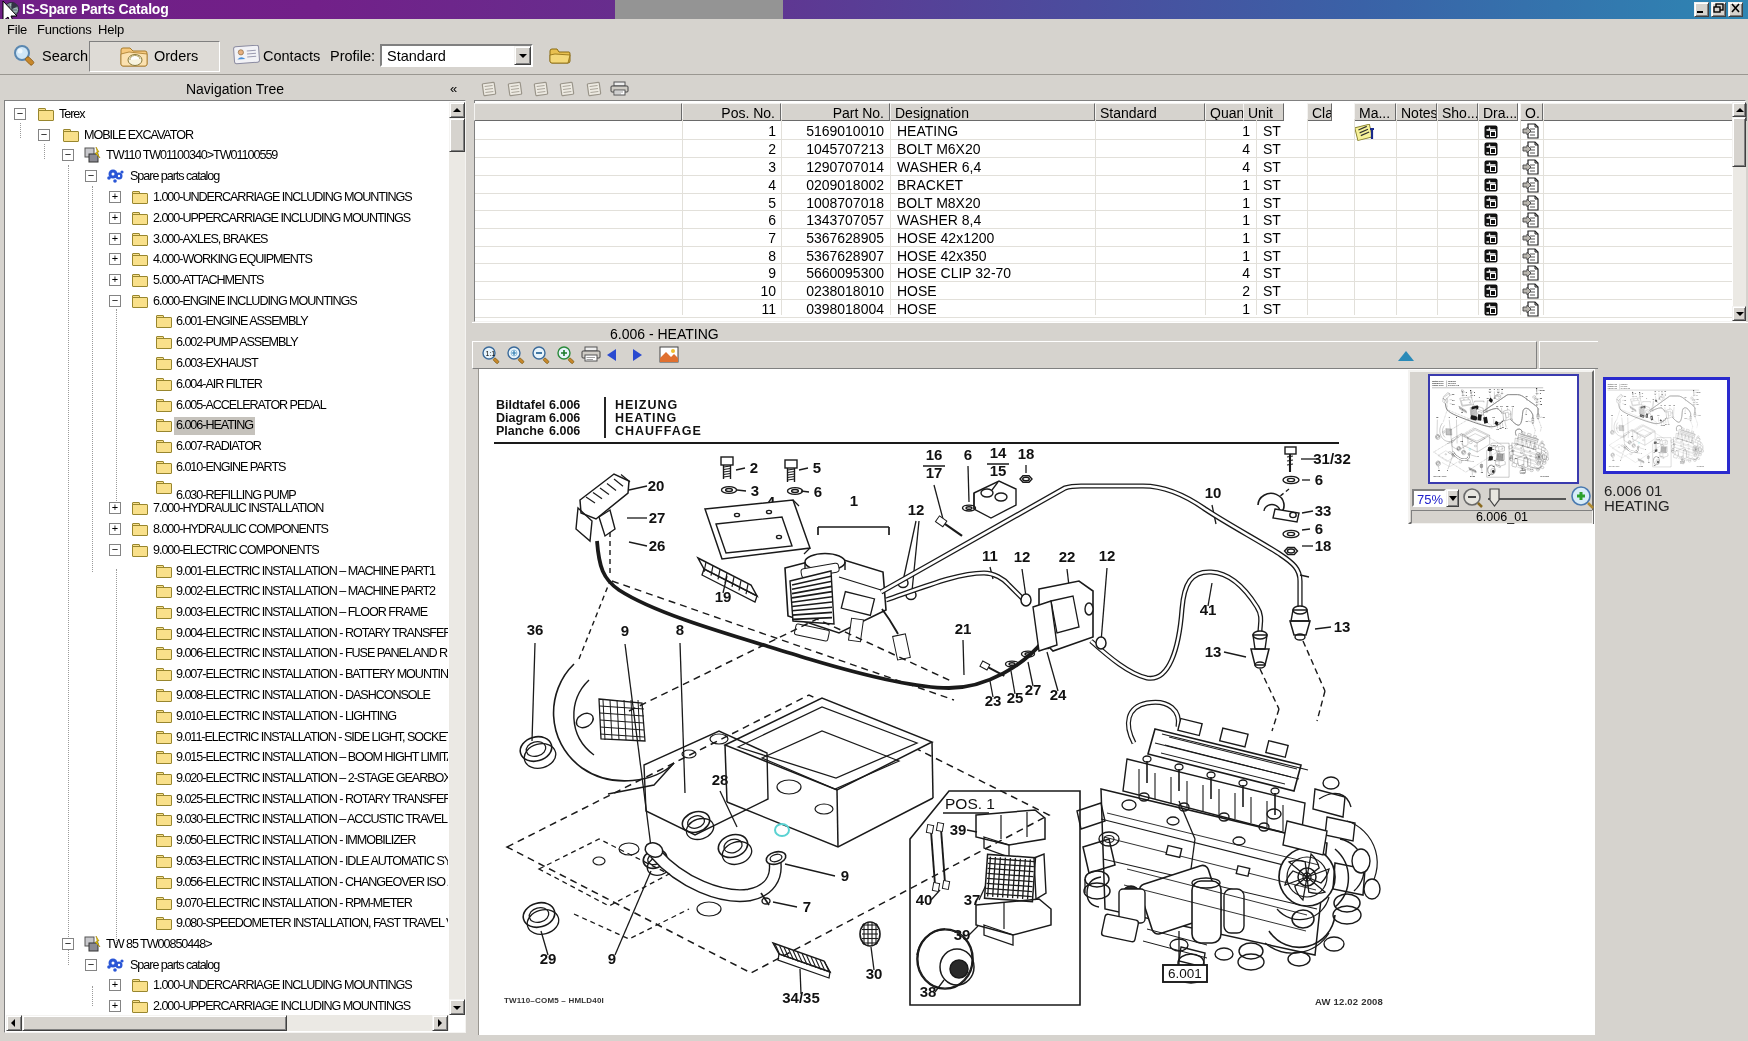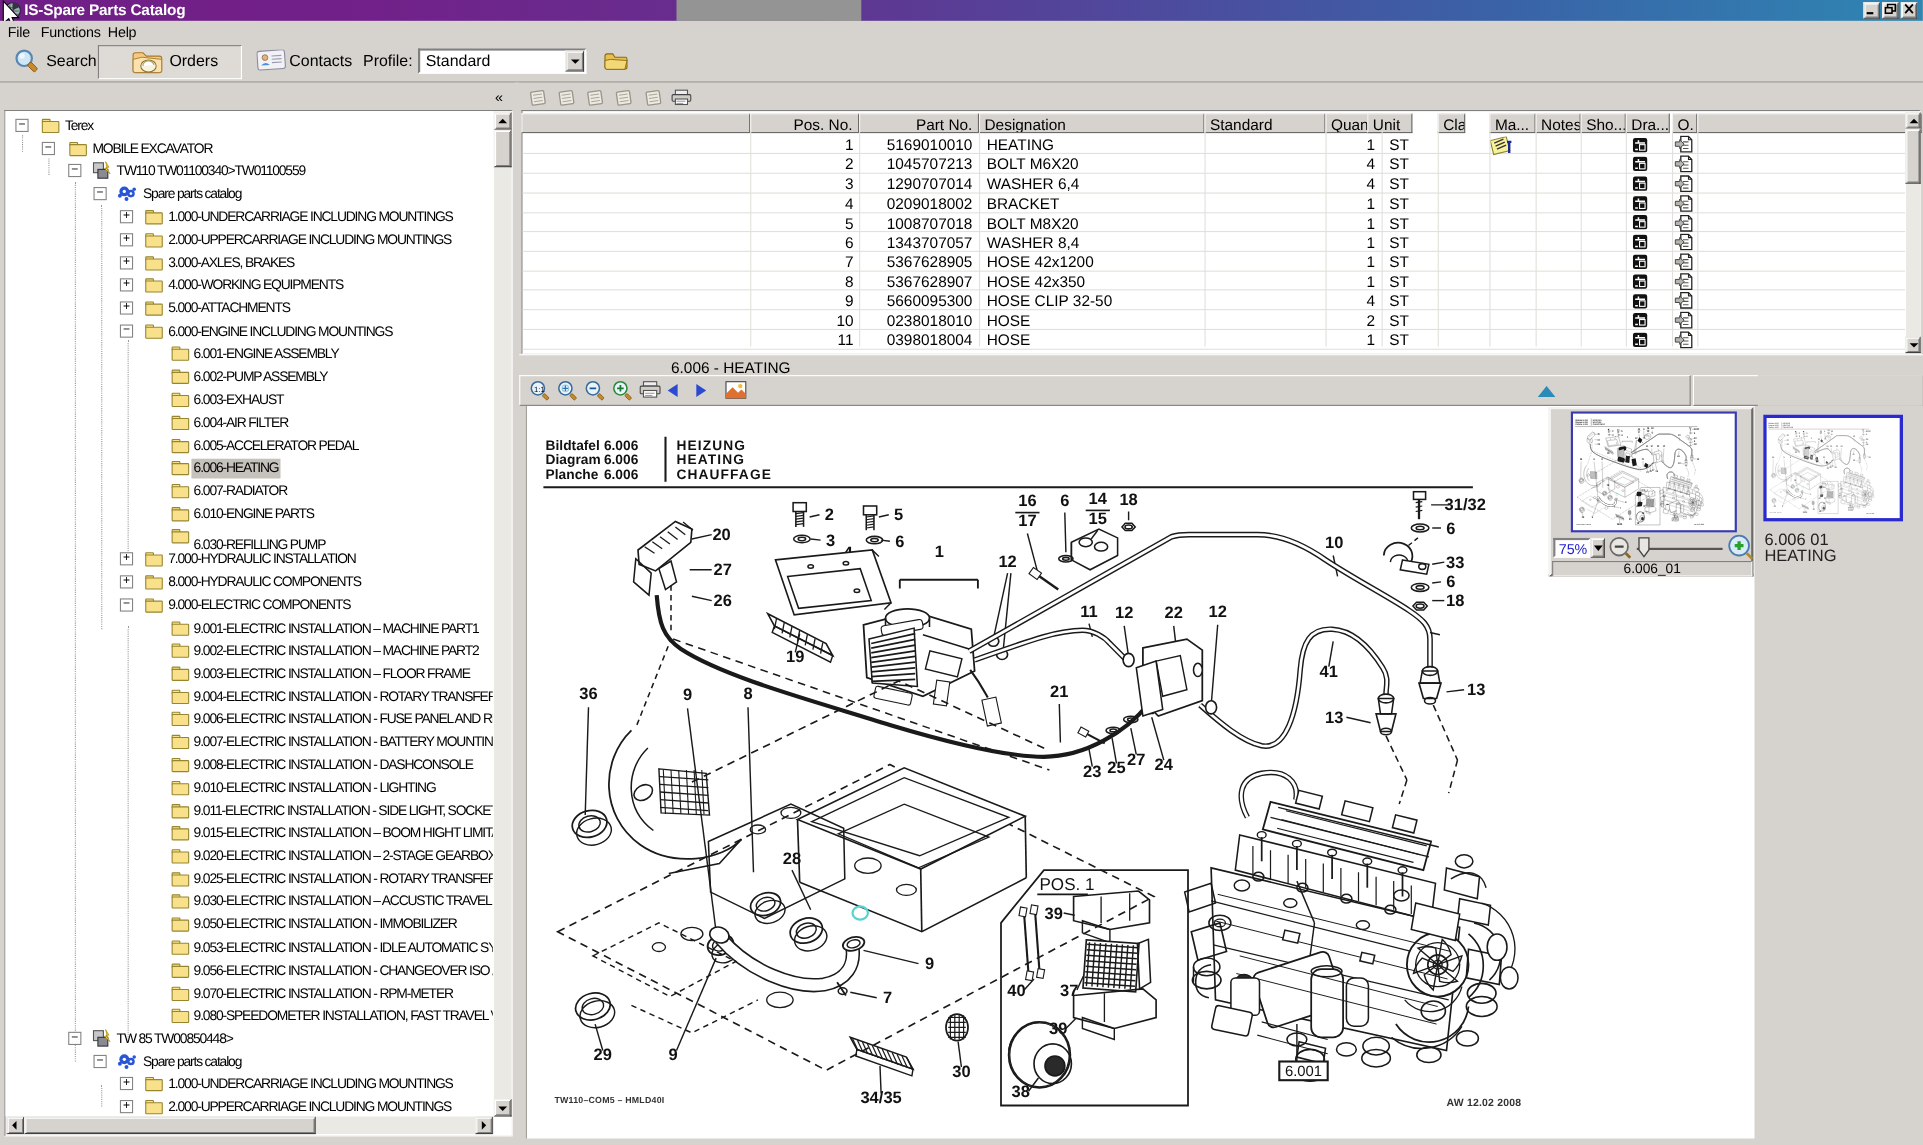--- a/index.html
+++ b/index.html
@@ -108,20 +108,21 @@
 <div class="sbtn" style="left:132px;top:0px;width:17px;height:19px;border-width:1px;"></div>
 <div class="arr" style="left:137px;top:8px;border-left:4px solid transparent;border-right:4px solid transparent;border-top:4px solid #000;"></div>
 </div>
 <svg class="abs" style="left:549px;top:8px" width="22" height="17">
       <path d="M1 4 Q1 2 3 2 L8 2 L10 5 L20 5 Q21 5 21 7 L21 14 Q21 16 19 16 L3 16 Q1 16 1 14 Z" fill="#e8c050" stroke="#8a6a10" stroke-width="1"></path>
       <path d="M1 8 L6 7 L21 8 L19 16 L3 16 Q1 16 1 14 Z" fill="#f4d878" stroke="#8a6a10" stroke-width="0.8"></path>
     </svg>
 </div>
 
 <div id="navheader">
+    <div style="position:absolute;left:0;width:466px;text-align:center;top:2px;font-size:14px;">Navigation Tree</div>
     <div style="position:absolute;left:448px;top:2px;font-size:13px;">«</div>
   </div>
 <div style="position:absolute;left:468px;top:75px;width:4px;height:966px;background:#d6d3ce;"></div>
 <div id="treepanel"></div>
 <div id="treeinner">
 <div class="vdot" style="left:15px;top:22px;height:15px;"></div>
 <div class="vdot" style="left:39px;top:43px;height:15px;"></div>
 <div class="vdot" style="left:63px;top:64px;height:800px;"></div>
 <div class="vdot" style="left:87px;top:85px;height:386px;"></div>
 <div class="vdot" style="left:111px;top:208px;height:200px;"></div>
@@ -588,21 +589,21 @@
       <rect x="6.5" y="6.5" width="5" height="5" fill="#111" stroke="#fff" stroke-width="1"></rect>
     </svg>
 <svg class="abs" style="left:1047px;top:147px" width="17" height="16">
       <path d="M6 1 L13 1 L16 4 L16 15 L6 15 Z" fill="#fff" stroke="#222" stroke-width="1.2"></path>
       <path d="M13 1 L13 4 L16 4" fill="none" stroke="#222" stroke-width="1"></path>
       <path d="M8 6 L13 6 M8 9 L13 9 M8 12 L13 12" stroke="#555" stroke-width="1"></path>
       <path d="M1 6 L5 6 L5 4 L9 8 L5 12 L5 10 L1 10 Z" fill="#b8b5ae" stroke="#444" stroke-width="0.9"></path>
     </svg>
 <div class="tcell" style="left:221px;width:80px;top:164px;text-align:right;">9</div>
 <div class="tcell" style="left:323px;width:86px;top:164px;text-align:right;">5660095300</div>
-<div class="tcell" style="left:422px;width:200px;top:164px;">HOSE CLIP 32-50</div>
+<div class="tcell" style="left:422px;width:200px;top:164px;">HOSE CLIP 32-70</div>
 <div class="tcell" style="left:731px;width:44px;top:164px;text-align:right;">4</div>
 <div class="tcell" style="left:788px;width:40px;top:164px;">ST</div>
 <div class="rline" style="top:180px;"></div>
 <svg class="abs" style="left:1009px;top:166px" width="14" height="14">
       <rect x="0.5" y="0.5" width="13" height="13" rx="2" fill="#111"></rect>
       <path d="M2.5 5 L11.5 5 M5.5 5 L5.5 2.5 M2.5 11 L5 11" stroke="#fff" stroke-width="1.4"></path>
       <rect x="6.5" y="6.5" width="5" height="5" fill="#111" stroke="#fff" stroke-width="1"></rect>
     </svg>
 <svg class="abs" style="left:1047px;top:164px" width="17" height="16">
       <path d="M6 1 L13 1 L16 4 L16 15 L6 15 Z" fill="#fff" stroke="#222" stroke-width="1.2"></path>

